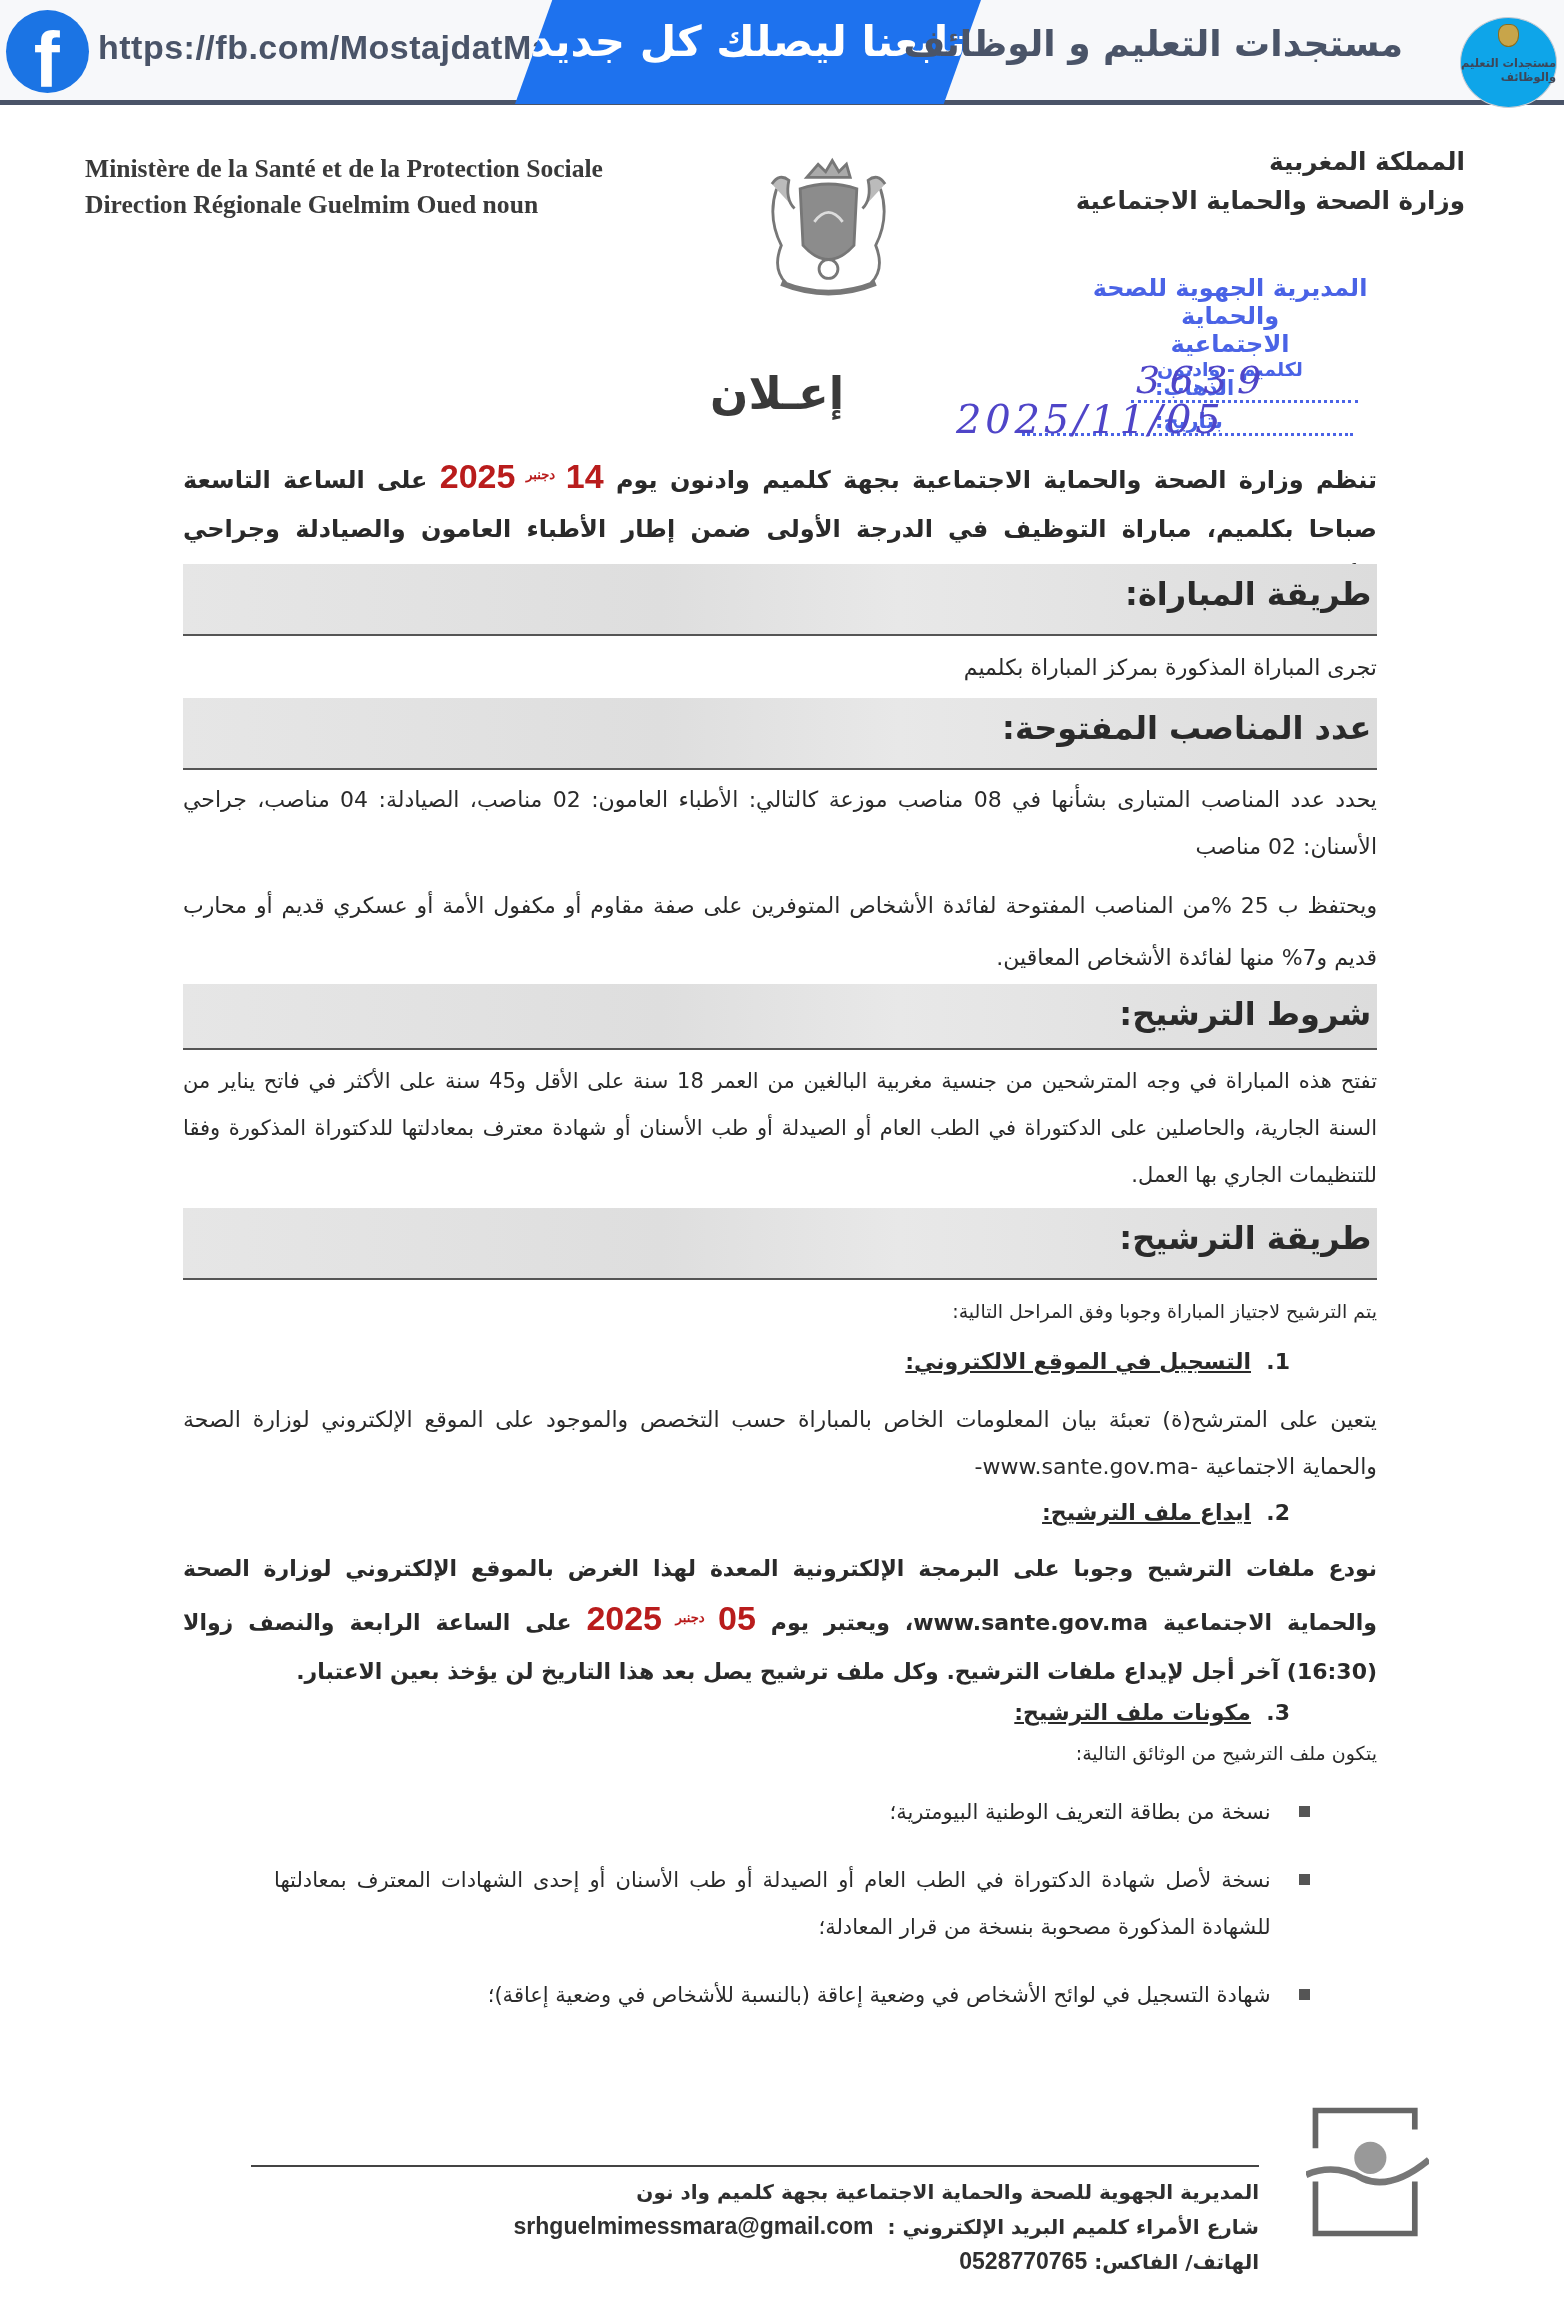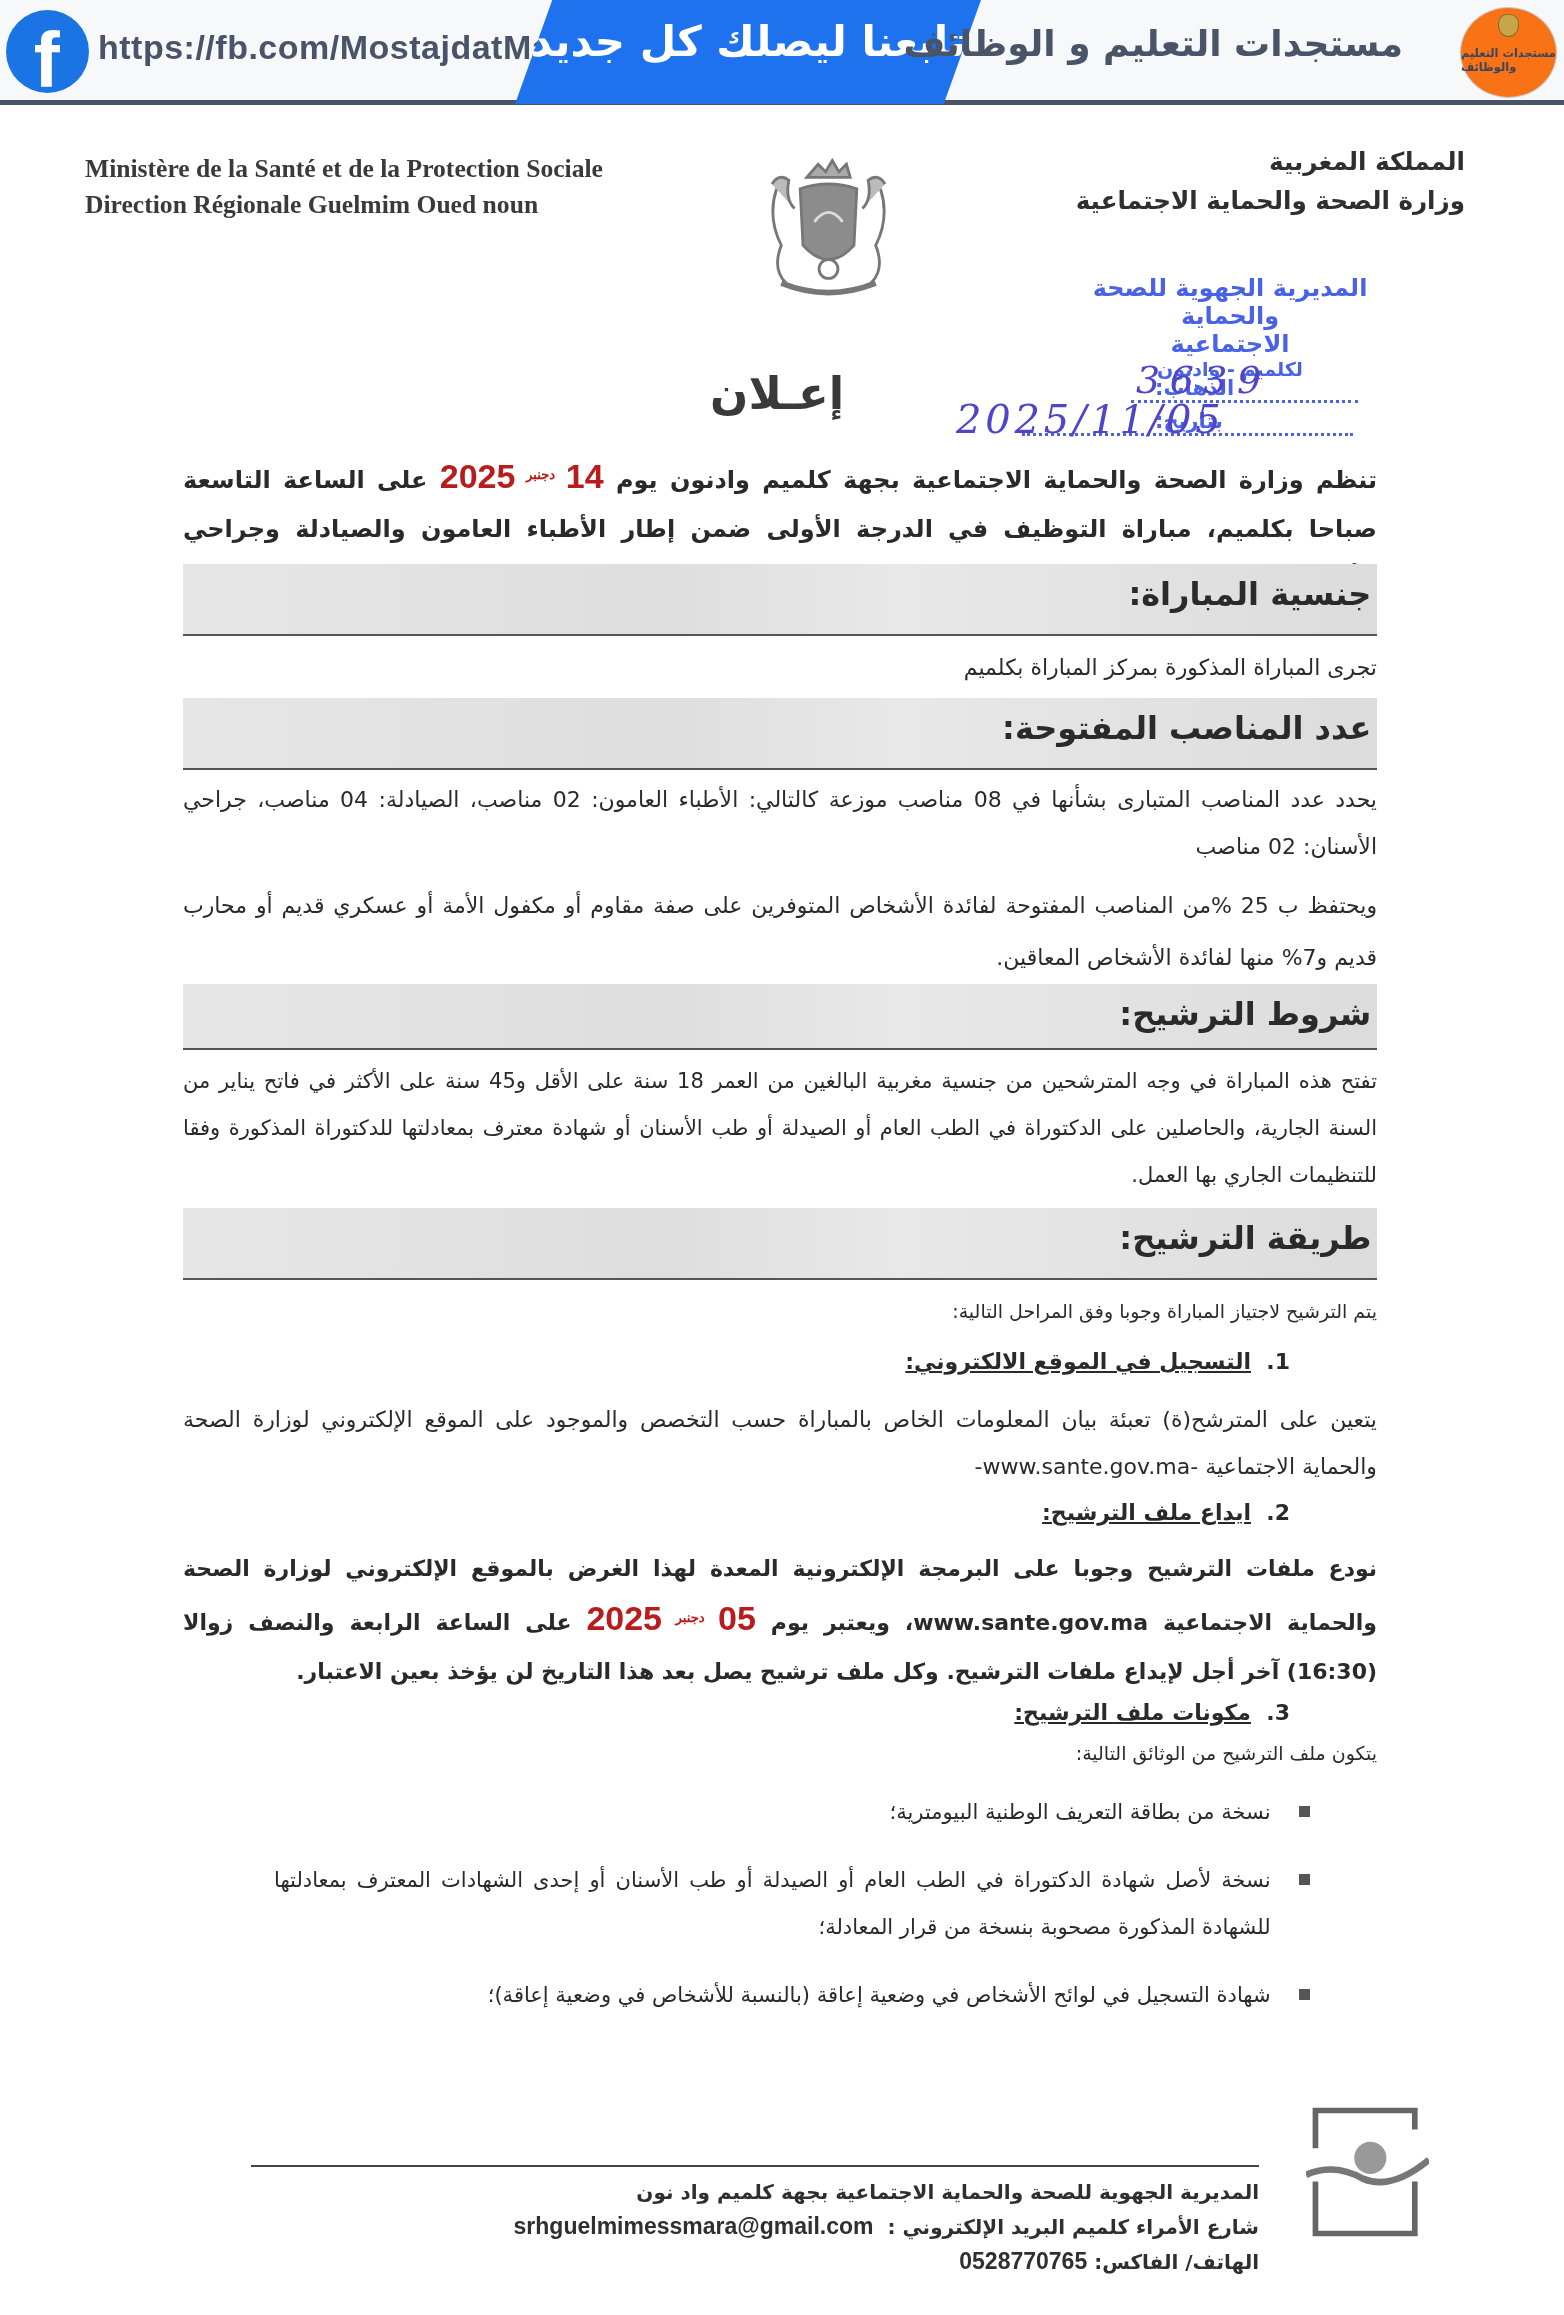--- a/index.html
+++ b/index.html
@@ -8,21 +8,21 @@
 
   
   .banner { position: absolute; left: 0; top: 0; width: 1564px; height: 104px; background: #f7f8fa; }
   .banner-line { position: absolute; left: 0; top: 100px; width: 1564px; height: 4.7px; background: #4a5468; }
   .fb-icon { position: absolute; left: 5.7px; top: 9.5px; width: 83px; height: 83px; border-radius: 50%; background: #1b74e4; }
   .fb-icon span { position: absolute; left: 28px; top: 11.4px; font-family: "Liberation Sans", sans-serif; font-weight: bold; font-size: 78px; color: #fff; line-height: 1; }
   .fb-url { position: absolute; left: 98px; top: 28px; font-family: "Liberation Sans", sans-serif; font-weight: bold; font-size: 34px; color: #4a5468; letter-spacing: 0.5px; }
   .follow-box { position: absolute; left: 515px; top: 0; width: 466px; height: 104px; background: #1e72ee; clip-path: polygon(8% 0, 100% 0, 92% 100%, 0 100%); }
   .follow-text { position: absolute; left: 515px; top: 17px; width: 466px; text-align: center; font-family: "DejaVu Sans", sans-serif; font-weight: bold; font-size: 42px; color: #fff; direction: rtl; }
   .site-name { position: absolute; right: 161px; top: 23px; font-family: "DejaVu Sans", sans-serif; font-weight: bold; font-size: 36px; color: #4a5468; direction: rtl; }
-  .site-logo { position: absolute; left: 1460px; top: 7px; width: 97px; height: 91px; border-radius: 50%; border: 1.9px solid #c9ccd3; background: #f97316; text-align: left; }
+  .site-logo { position: absolute; left: 1460px; top: 17px; width: 97px; height: 91px; border-radius: 50%; border: 1.9px solid #c9ccd3; background: #0ea5e9; text-align: right; }
   .site-logo .crest { display: block; margin: 5.7px auto 0; width: 21px; height: 23px; background: #c8a54a; border-radius: 40% 40% 50% 50%; border: 1.9px solid #8a6d1e; }
   .site-logo .logo-text { display: block; font-size: 11.4px; font-weight: bold; color: #3d4658; direction: rtl; line-height: 14px; margin-top: 9.5px; }
 
   
   .fr-head { position: absolute; left: 85px; top: 151px; font-family: "Liberation Serif", serif; font-weight: bold; color: #3a3a3a; }
   .fr-head .l1 { font-size: 28px; line-height: 38px; }
   .fr-head .l2 { font-size: 25.6px; line-height: 36px; }
   .fr-head .l3 { font-size: 25.6px; line-height: 36px; }
 
   .coat { position: absolute; left: 748px; top: 151px; width: 161px; height: 151px; }
@@ -143,21 +143,21 @@
 <div class="hand num">3639</div>
 <div class="hand date">2025/11/05</div>
 
 <div class="title">إعـلان</div>
 
 <div class="para p-intro">
   <span>تنظم وزارة الصحة والحماية الاجتماعية بجهة كلميم وادنون يوم </span><span class="hl-date"><span class="big">14</span> <span class="small">دجنبر</span> <span class="big">2025</span></span><span> على الساعة التاسعة صباحا بكلميم، مباراة التوظيف في الدرجة الأولى ضمن إطار الأطباء العامون والصيادلة وجراحي الأسنان.</span>
 </div>
 
 <div class="sec-bar b1">
-    <span>جنسية المباراة:</span>
+    <span>طريقة المباراة:</span>
   </div>
 <div class="para t-center">تجرى المباراة المذكورة بمركز المباراة بكلميم</div>
 
 <div class="sec-bar b2">
     <span>عدد المناصب المفتوحة:</span>
   </div>
 <div class="para t-posts">يحدد عدد المناصب المتبارى بشأنها في 08 مناصب موزعة كالتالي: الأطباء العامون: 02 مناصب، الصيادلة: 04 مناصب، جراحي الأسنان: 02 مناصب</div>
 <div class="para t-reserve">ويحتفظ ب 25 %من المناصب المفتوحة لفائدة الأشخاص المتوفرين على صفة مقاوم أو مكفول الأمة أو عسكري قديم أو محارب قديم و7% منها لفائدة الأشخاص المعاقين.</div>
 
 <div class="sec-bar b3">

